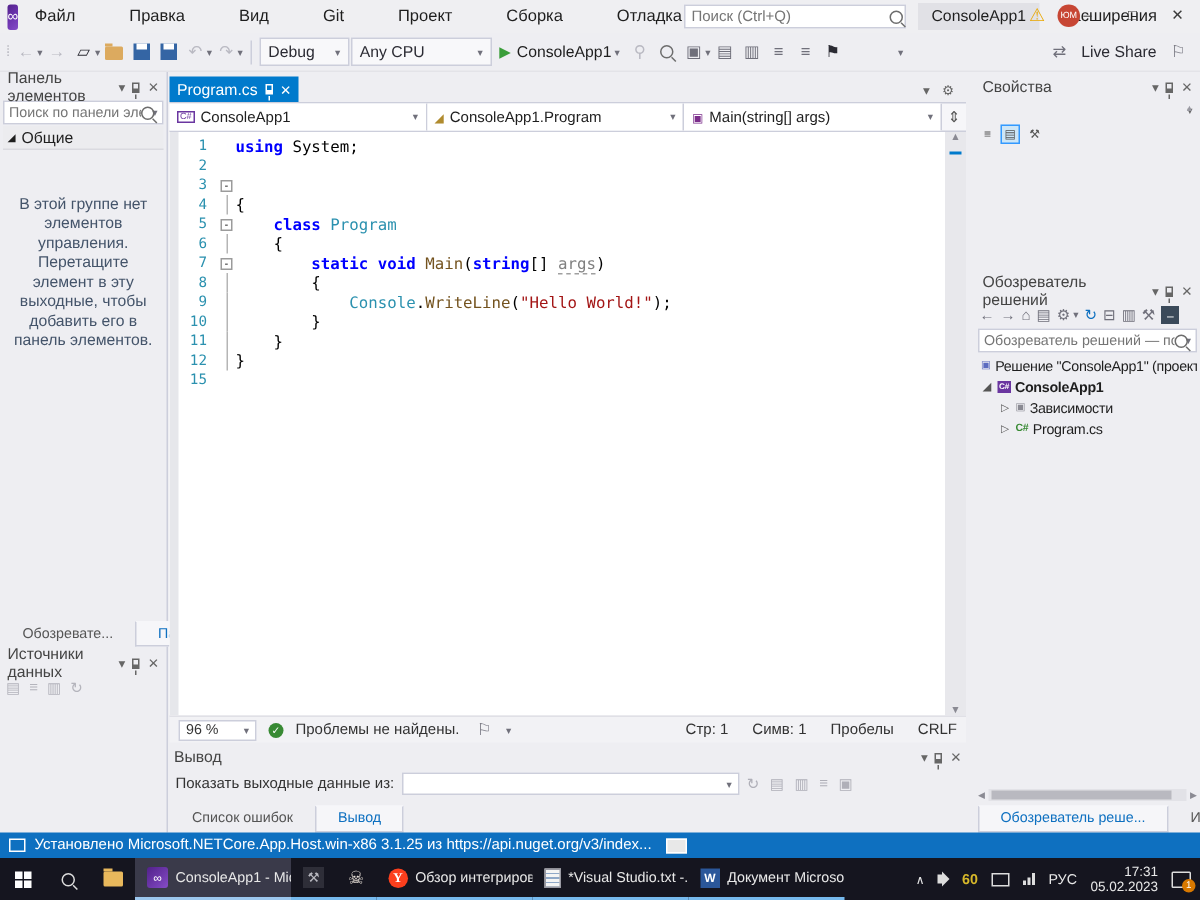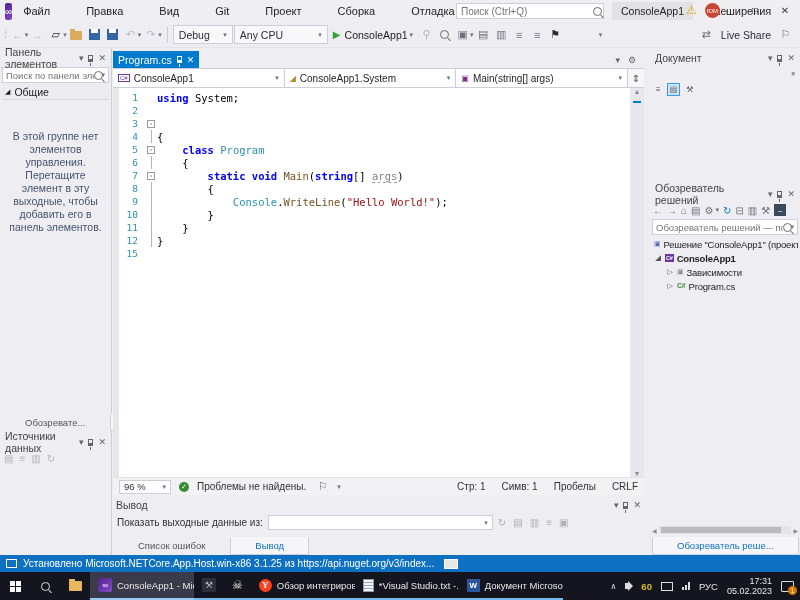--- a/index.html
+++ b/index.html
@@ -63,21 +63,21 @@
 
   
   .leftcol { position:absolute; top:48px; left:0; width:112px; bottom:45px; border-right:1px solid #CCCEDB;
              background:#EEEEF2; }
   .toolbox { position:absolute; top:2px; left:2px; right:2px; height:362px; }
   .grouphead { height:16px; display:flex; align-items:center; gap:4px; padding:0 3px; background:#ECECEF;
                border-bottom:1px solid #DADAE0; font-size:10.5px; }
   .grouphead .arrow { font-size:7px; color:#1E1E1E; }
   .tbx-empty { padding:30px 4px 0 4px; text-align:center; color:#44546A; font-size:10.5px; line-height:13px; }
   .lefttabs { position:absolute; top:366px; left:0; right:0; height:17px; display:flex; font-size:9.5px; }
-  .ltab { padding:0 24px; line-height:16px; color:#555; border:1px solid transparent; white-space:nowrap; }
+  .ltab { padding:0 14px; line-height:16px; color:#555; border:1px solid transparent; white-space:nowrap; }
   .ltab.active { background:#F6F6F9; border-color:#CCCEDB; border-top-color:#F6F6F9; color:#0E70C0; }
   .datasources { position:absolute; top:386px; left:2px; right:2px; bottom:0; }
   .dsicons { display:flex; gap:6px; padding:3px 2px; color:#B4B4BC; font-size:10px; }
   .ds-empty { padding-top:55px; text-align:center; color:#44546A; font-size:10.5px; }
 
   
   .centercol { position:absolute; top:48px; left:113px; width:531px; bottom:45px; background:#EEEEF2; }
   .doctabs { height:20px; display:flex; align-items:flex-end; }
   .doctab { height:17px; background:#007ACC; color:#fff; display:flex; align-items:center; gap:5px;
             padding:0 5px; font-size:10.5px; }
@@ -361,21 +361,21 @@
       </div>
     </div>
     <div class="navbar">
       <div class="navcombo">
         <span class="nicon proj">C#</span>
         <span>ConsoleApp1</span>
         <span class="ddmark">▾</span>
       </div>
       <div class="navcombo">
         <span class="nicon cls">◢</span>
-        <span>ConsoleApp1.System</span>
+        <span>ConsoleApp1.Program</span>
         <span class="ddmark">▾</span>
       </div>
       <div class="navcombo">
         <span class="nicon mth">▣</span>
         <span>Main(string[] args)</span>
         <span class="ddmark">▾</span>
       </div>
       <div class="navsplit">⇕</div>
     </div>
 
@@ -445,21 +445,21 @@
       <div class="outtabs">
         <span class="ltab">Список ошибок</span>
         <span class="ltab active">Вывод</span>
       </div>
     </div>
   </div>
 
   <div class="rightcol">
     <div class="properties">
       <div class="panelhead">
-        <span>Документ</span>
+        <span>Свойства</span>
         <span class="phctrl">
           <span>▾</span>
           <span class="pinicon"></span>
           <span>✕</span>
         </span>
       </div>
       <div class="prop-combo">
         <span>▾</span>
       </div>
       <div class="prop-tools">

